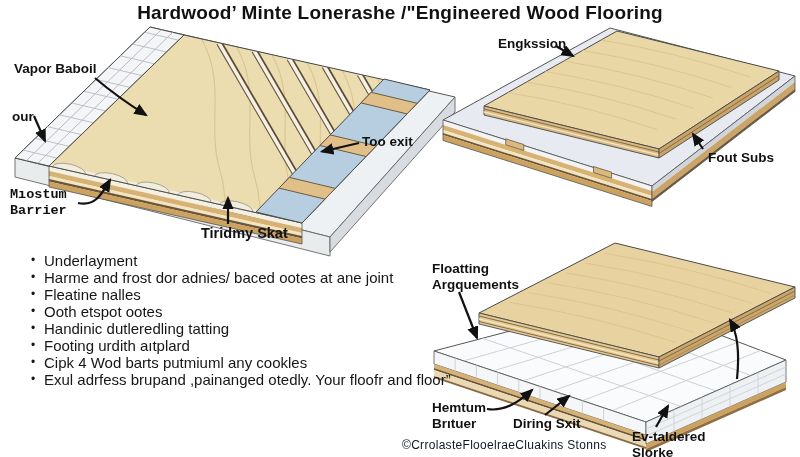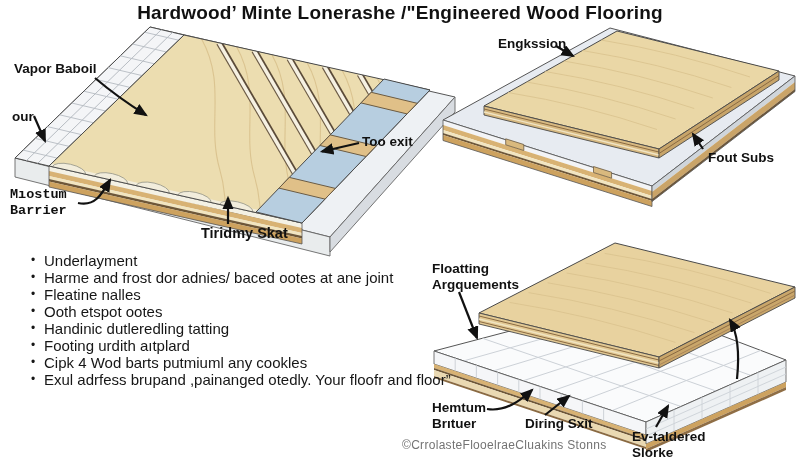--- a/index.html
+++ b/index.html
@@ -8,21 +8,21 @@
   .title{position:absolute;top:2px;left:0;right:0;text-align:center;
          font-size:19px;font-weight:bold;letter-spacing:.2px;}
   .h2{position:absolute;top:217px;left:430px;width:370px;text-align:center;
       font-size:17.5px;font-weight:bold;}
   .dlabel{position:absolute;font-size:13.5px;font-weight:bold;line-height:1.22;
           white-space:pre-line;color:#111;}
   .bullets{position:absolute;left:22px;top:252px;width:430px;}
   .bullet{display:flex;height:17px;font-size:15px;color:#161616;align-items:flex-start;}
   .dot{width:22px;text-align:center;font-size:12px;line-height:16px;flex:0 0 22px;}
   .btext{flex:1;white-space:nowrap;}
-  .watermark{position:absolute;left:402px;top:438px;font-size:12px;color:#737373;letter-spacing:.3px;}
+  .watermark{position:absolute;left:402px;top:438px;font-size:12px;color:#0f172a;letter-spacing:.3px;}
   svg{position:absolute;left:0;top:0;}
 </style>
 </head>
 <body>
 
 <div class="canvas">
 
   <svg width="800" height="457" viewBox="0 0 800 457">
     <defs>
       <marker id="ah" markerWidth="8" markerHeight="8" refX="5.2" refY="2.6" orient="auto">
@@ -258,21 +258,21 @@
   <div class="dlabel" style="left:362px;top:134px;">Too exit</div>
 
   <div class="dlabel" style="left:498px;top:36px;">Engkssion</div>
   <div class="dlabel" style="left:688px;top:150px;margin-left:20px;">Fout Subs</div>
 
 
   <div class="dlabel" style="left:432px;top:261px;">Floatting
 Argquements</div>
   <div class="dlabel" style="left:432px;top:386px;margin-top:14px;">Hemtum
 Brıtuer</div>
-  <div class="dlabel" style="left:513px;top:416px;margin-left:12px;">Diring Sxit</div>
+  <div class="dlabel" style="left:513px;top:416px;">Diring Sxit</div>
   <div class="dlabel" style="left:632px;top:429px;">Ev-taldered
 Slorke</div>
 
   <div class="bullets">
     <div class="bullet">
       <span class="dot">•</span>
       <span class="btext">Underlayment</span>
     </div>
     <div class="bullet">
       <span class="dot">•</span>

